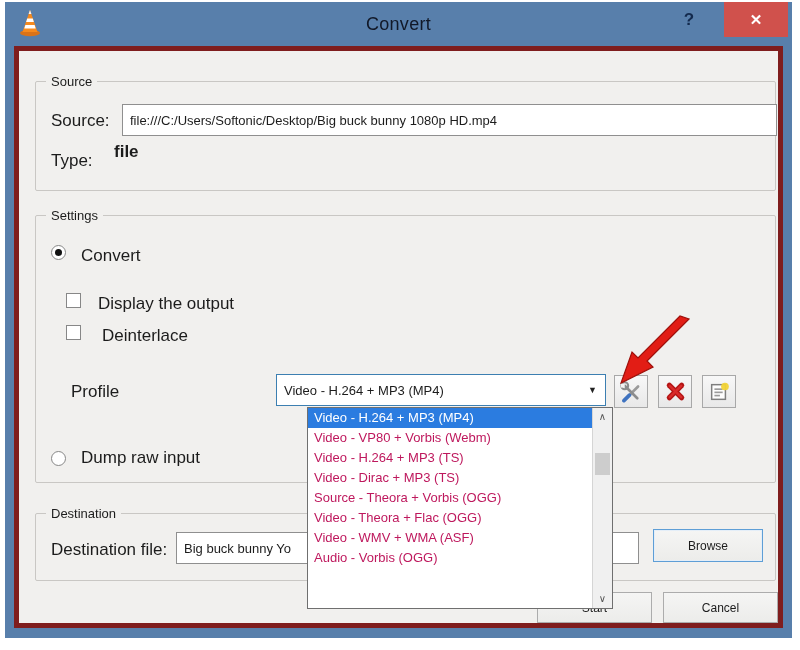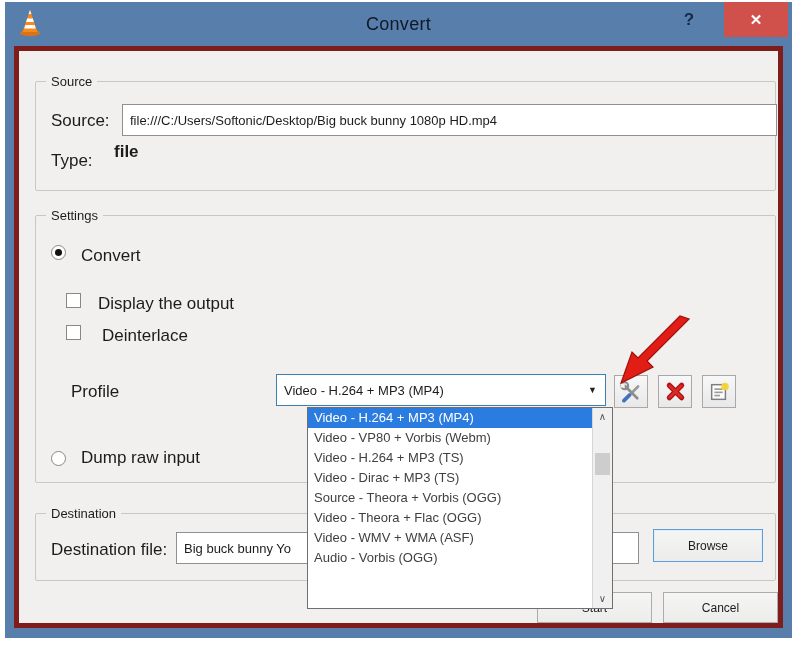--- a/index.html
+++ b/index.html
@@ -27,21 +27,21 @@
   .combo { position:absolute; background:#fff; border:1px solid #3c7fb1; font-size:13px; color:#1c1c1c;
            display:flex; align-items:center; padding:0 7px; }
   .combo .arrow { position:absolute; right:8px; top:50%; transform:translateY(-50%); font-size:9px; color:#222; }
 
   .tool-btn { position:absolute; width:34px; height:33px; background:linear-gradient(#f8f8f8,#e8e8e8);
               border:1px solid #a8a8a8; display:flex; align-items:center; justify-content:center; }
 
   .dropdown { position:absolute; left:288px; top:356px; width:306px; height:202px; background:#fff;
               border:1px solid #6f6f6f; z-index:50; }
   .dd-items { position:absolute; left:0; top:0; right:20px; bottom:0; }
-  .dd-item { height:20px; line-height:20px; font-size:13px; color:#404040; padding-left:6px; white-space:nowrap; overflow:hidden; }
+  .dd-item { height:20px; line-height:20px; font-size:13px; color:#be185d; padding-left:6px; white-space:nowrap; overflow:hidden; }
   .dd-item.selected { background:#2b7ce0; color:#fff; }
   .scrollbar { position:absolute; right:0; top:0; bottom:0; width:20px; background:#f0f0f0; border-left:1px solid #d5d5d5; }
   .sb-arrow { position:absolute; left:0; width:19px; height:18px; text-align:center; font-size:10px; color:#555; line-height:18px; }
   .sb-up { top:0; }
   .sb-down { bottom:0; }
   .sb-thumb { position:absolute; left:2px; top:45px; width:15px; height:22px; background:#cdcdcd; }
 
   .btn { position:absolute; background:linear-gradient(#f5f5f4,#ececea); border:1px solid #acacac;
          font-size:12px; color:#1c1c1c; display:flex; align-items:center; justify-content:center; }
   .btn.focus { border:1px solid #5e9ed6; box-shadow:inset 0 0 0 1px #e4eef8; }

